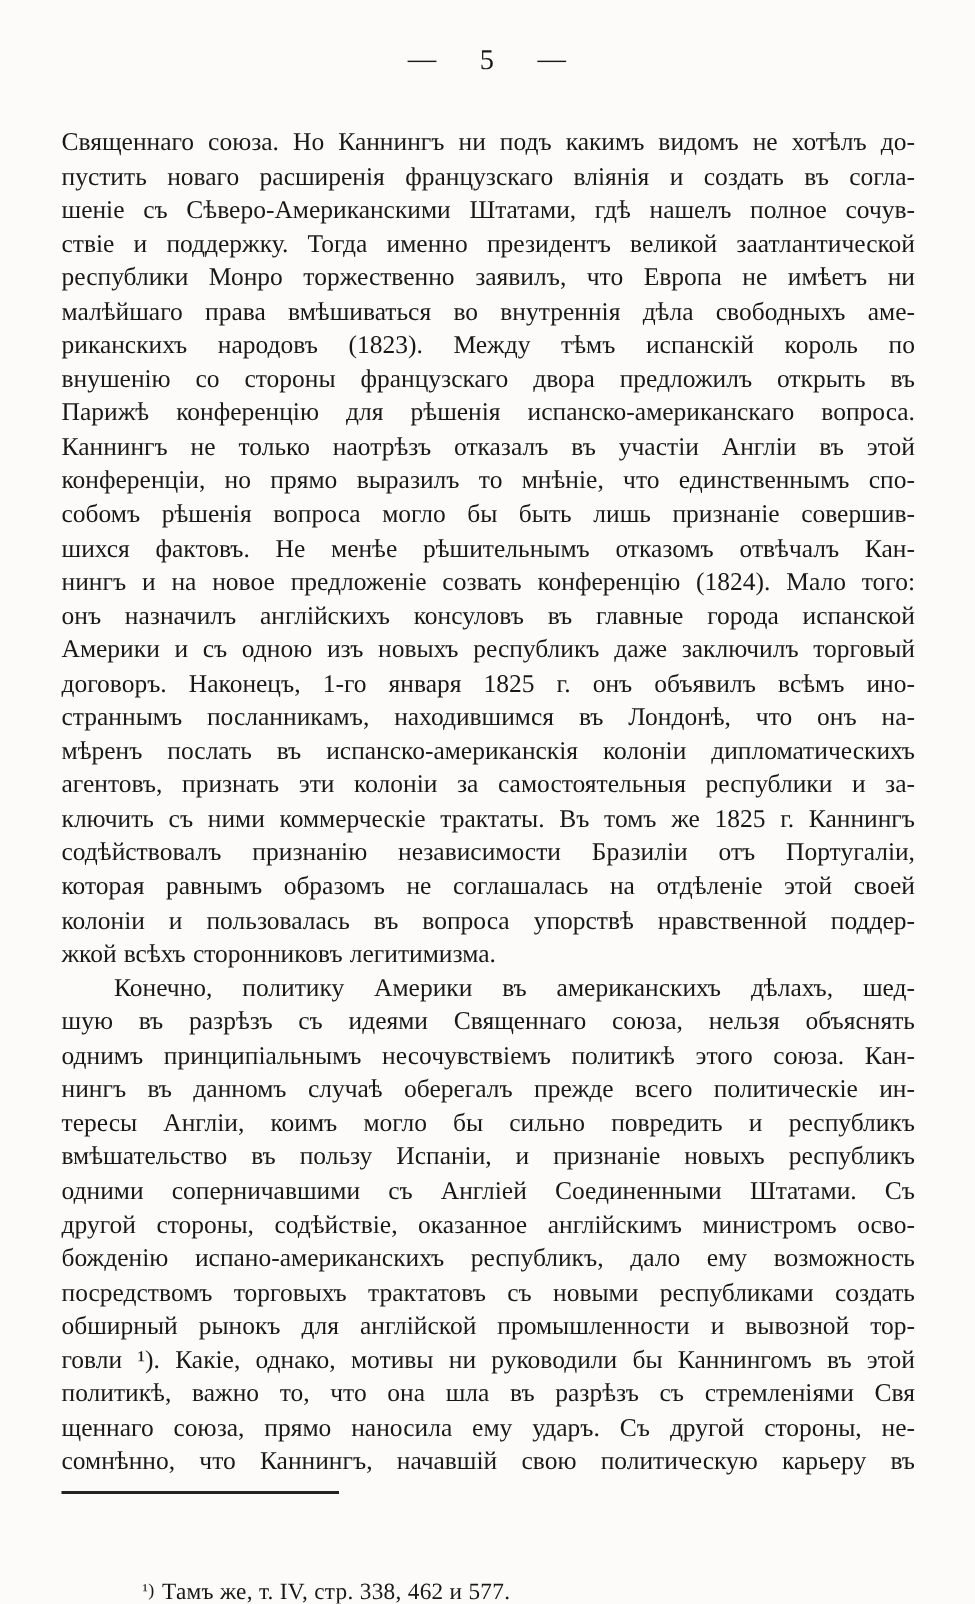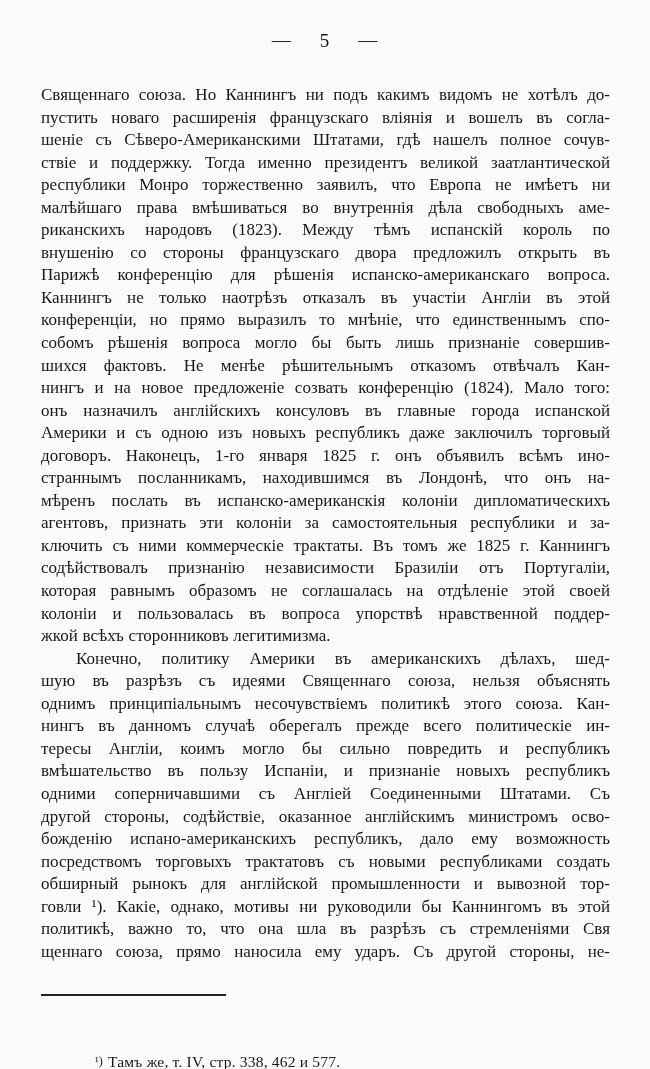--- a/index.html
+++ b/index.html
@@ -85,21 +85,21 @@
 
   <div class="page-header">
     <span class="dash">—</span>
     <span class="num">5</span>
     <span class="dash">—</span>
   </div>
 
   <div class="body-text">
     <div class="paragraph">
         <div class="line">Священнаго союза. Но Каннингъ ни подъ какимъ видомъ не хотѣлъ до-</div>
-        <div class="line">пустить новаго расширенія французскаго вліянія и вошелъ въ согла-</div>
+        <div class="line">пустить новаго расширенія французскаго вліянія и создать въ согла-</div>
         <div class="line">шеніе съ Сѣверо-Американскими Штатами, гдѣ нашелъ полное сочув-</div>
         <div class="line">ствіе и поддержку. Тогда именно президентъ великой заатлантической</div>
         <div class="line">республики Монро торжественно заявилъ, что Европа не имѣетъ ни</div>
         <div class="line">малѣйшаго права вмѣшиваться во внутреннія дѣла свободныхъ аме-</div>
         <div class="line">риканскихъ народовъ (1823). Между тѣмъ испанскій король по</div>
         <div class="line">внушенію со стороны французскаго двора предложилъ открыть въ</div>
         <div class="line">Парижѣ конференцію для рѣшенія испанско-американскаго вопроса.</div>
         <div class="line">Каннингъ не только наотрѣзъ отказалъ въ участіи Англіи въ этой</div>
         <div class="line">конференціи, но прямо выразилъ то мнѣніе, что единственнымъ спо-</div>
         <div class="line">собомъ рѣшенія вопроса могло бы быть лишь признаніе совершив-</div>
@@ -125,20 +125,21 @@
         <div class="line">тересы Англіи, коимъ могло бы сильно повредить и республикъ</div>
         <div class="line">вмѣшательство въ пользу Испаніи, и признаніе новыхъ республикъ</div>
         <div class="line">одними соперничавшими съ Англіей Соединенными Штатами. Съ</div>
         <div class="line">другой стороны, содѣйствіе, оказанное англійскимъ министромъ осво-</div>
         <div class="line">божденію испано-американскихъ республикъ, дало ему возможность</div>
         <div class="line">посредствомъ торговыхъ трактатовъ съ новыми республиками создать</div>
         <div class="line">обширный рынокъ для англійской промышленности и вывозной тор-</div>
         <div class="line">говли ¹). Какіе, однако, мотивы ни руководили бы Каннингомъ въ этой</div>
         <div class="line">политикѣ, важно то, что она шла въ разрѣзъ съ стремленіями Свя</div>
         <div class="line">щеннаго союза, прямо наносила ему ударъ. Съ другой стороны, не-</div>
+        <div class="line">сомнѣнно, что Каннингъ, начавшій свою политическую карьеру въ</div>
       </div>
   </div>
 
   <div class="footnote-rule"></div>
 
   <div class="footnote">
     <span class="marker">¹)</span><span>Тамъ же, т. IV, стр. 338, 462 и 577.</span>
   </div>
 
 </div>

